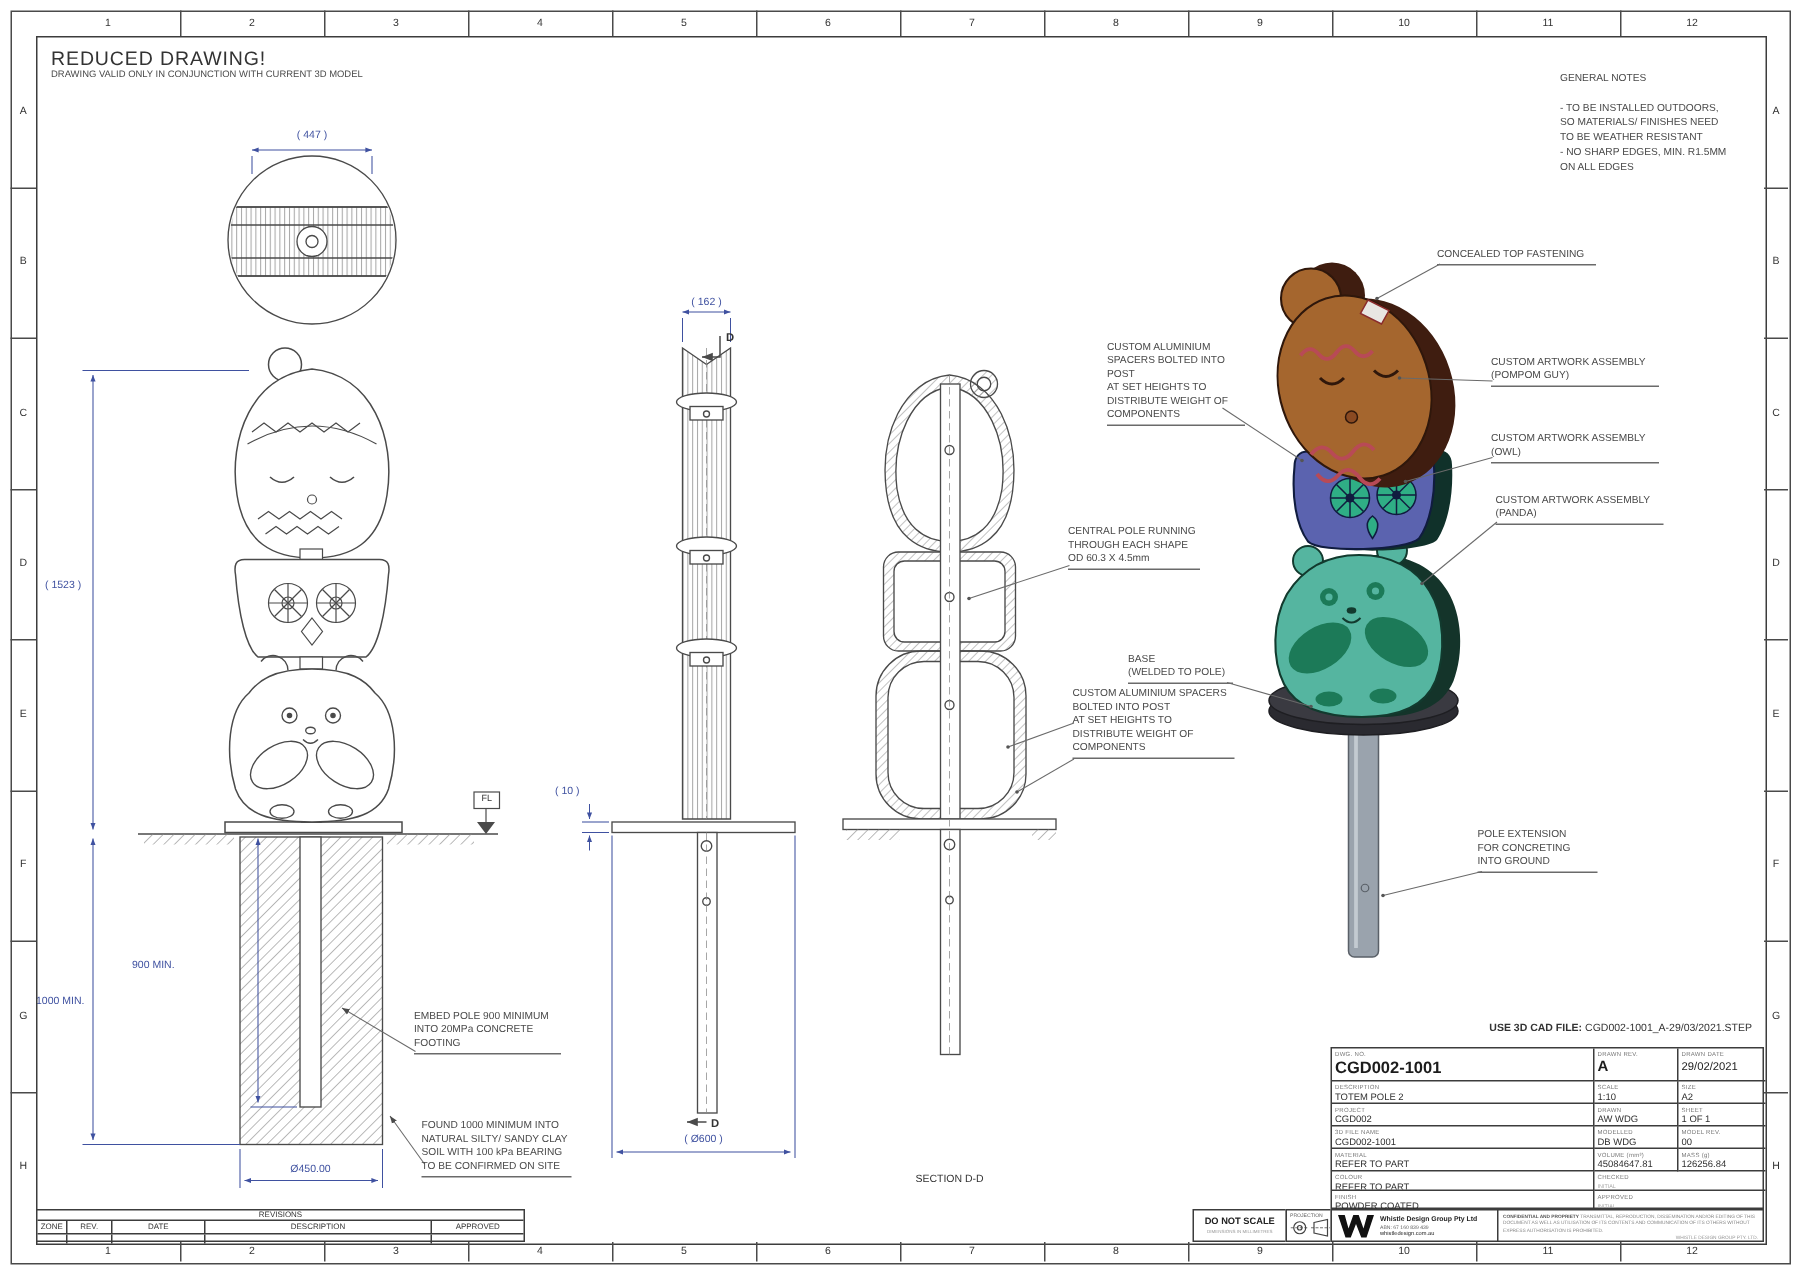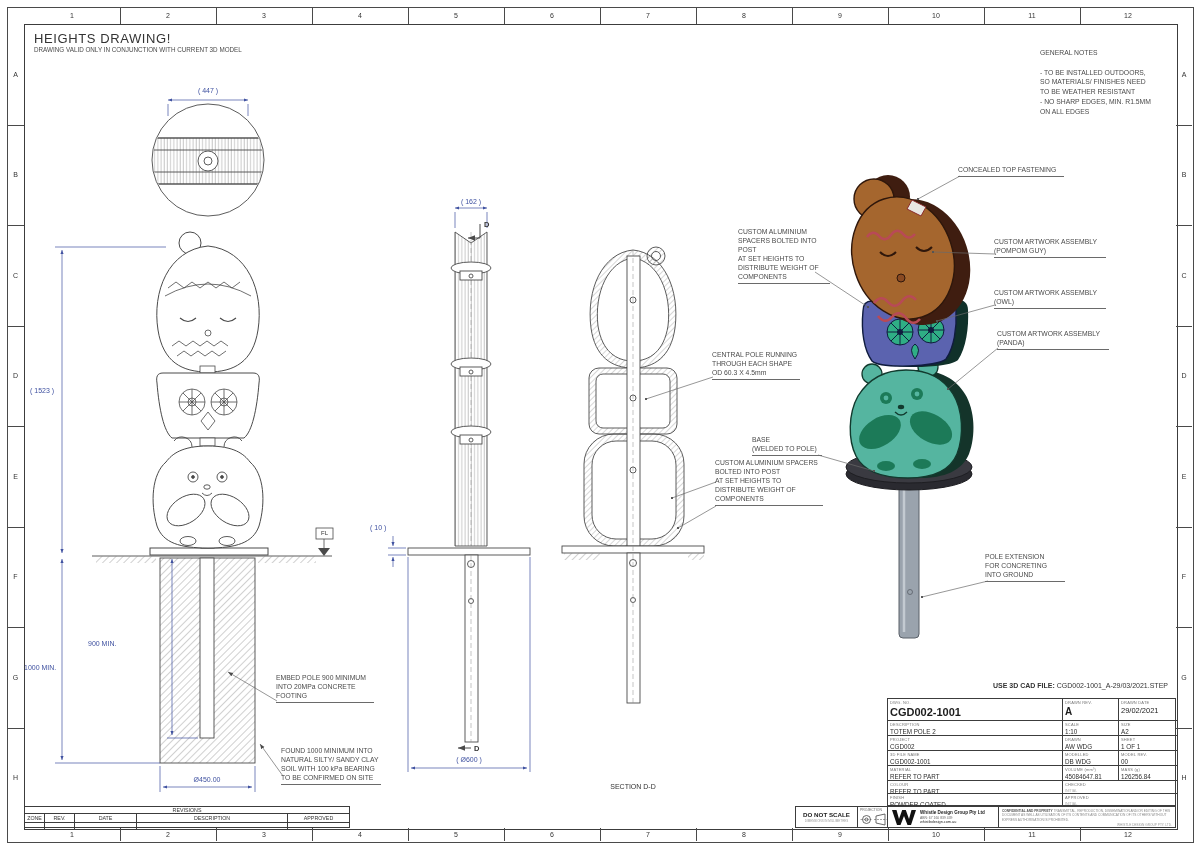--- a/index.html
+++ b/index.html
@@ -301,21 +301,21 @@
       <line x1="713" y1="377" x2="646" y2="399" marker-end="url(#dD)"></line>
       <line x1="818" y1="455" x2="874" y2="471" marker-end="url(#dD)"></line>
       <line x1="716" y1="482" x2="672" y2="498" marker-end="url(#dD)"></line>
       <line x1="716" y1="506" x2="678" y2="528" marker-end="url(#dD)"></line>
       <line x1="988" y1="581" x2="922" y2="597" marker-end="url(#dD)"></line>
       <line x1="277" y1="701" x2="228" y2="672" marker-end="url(#aD)"></line>
       <line x1="283" y1="776" x2="260" y2="744" marker-end="url(#aD)"></line>
     </g>
   </svg>
 
-  <div class="lbl" style="left:34px;top:30px;font-size:13px;letter-spacing:0.6px;color:#333;">HEIGHTS DRAWING!</div>
+  <div class="lbl" style="left:34px;top:30px;font-size:13px;letter-spacing:0.6px;color:#333;">REDUCED DRAWING!</div>
   <div class="lbl" style="left:34px;top:46px;font-size:6.3px;">DRAWING VALID ONLY IN CONJUNCTION WITH CURRENT 3D MODEL</div>
 
   <div class="lbl" style="left:1040px;top:38px;width:135px;line-height:1.45;">
     <div>GENERAL NOTES</div>
     <div>- TO BE INSTALLED OUTDOORS,
 SO MATERIALS/ FINISHES NEED
 TO BE WEATHER RESISTANT
 - NO SHARP EDGES, MIN. R1.5MM
 ON ALL EDGES</div>
   </div>

